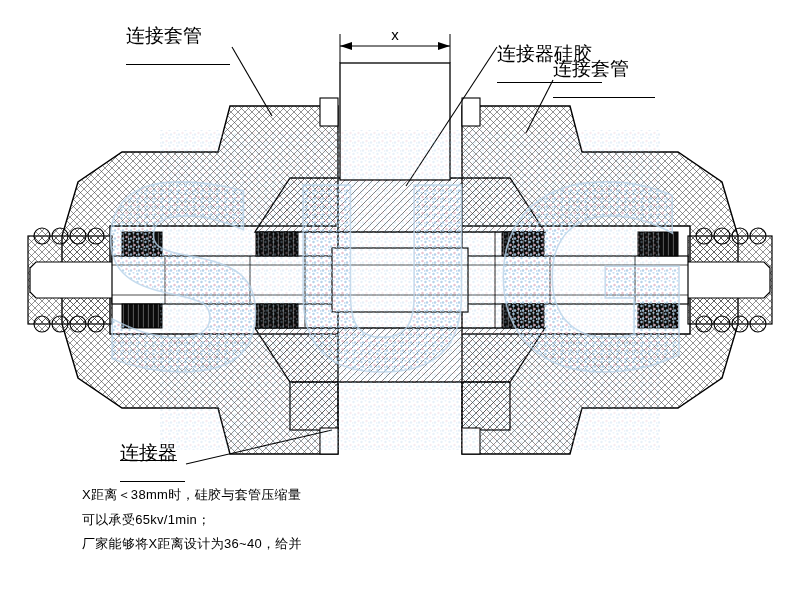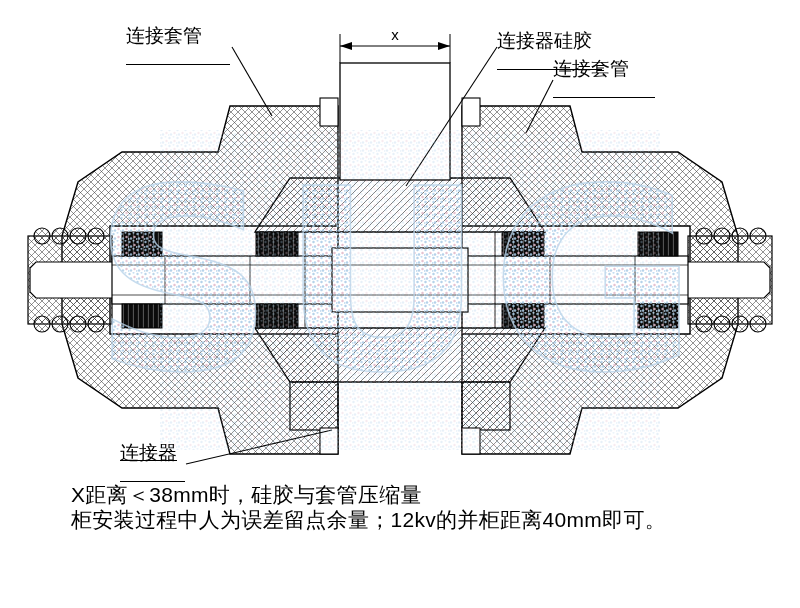--- a/index.html
+++ b/index.html
@@ -6,25 +6,25 @@
   .stage{
     position:relative;width:800px;height:608px;background:#fff;overflow:hidden;
     font-family:"Liberation Sans","DejaVu Sans",sans-serif;color:#000;
   }
   .stage svg{position:absolute;left:0;top:0;}
   .callout{
     position:absolute;font-size:19px;line-height:1.05;white-space:nowrap;
     border-bottom:1.6px solid #000;padding-bottom:18px;
   }
   .c1{left:126px;top:26px;padding-right:28px;}
-  .c2{left:497px;top:31px;padding-right:10px;}
+  .c2{left:497px;top:44px;padding-right:10px;}
   .c3{left:553px;top:59px;padding-right:26px;}
   .c4{left:120px;top:443px;padding-right:8px;text-decoration:underline;}
   .notes{
-    position:absolute;left:71px;top:483px;font-size:21px;line-height:24.5px;
+    position:absolute;left:82px;top:483px;font-size:13px;line-height:24.5px;
     letter-spacing:.3px;font-weight:500;white-space:nowrap;
   }
 </style>
 </head>
 <body>
 
 <div class="stage">
 
   <svg width="800" height="608" viewBox="0 0 800 608">
     <defs>
@@ -142,16 +142,17 @@
   </div>
   <div class="callout c3">
     <span>连接套管</span>
   </div>
   <div class="callout c4">
     <span>连接器</span>
   </div>
 
   <div class="notes">
     <div>X距离＜38mm时，硅胶与套管压缩量</div>
-    <div>柜安装过程中人为误差留点余量；12kv的并柜距离40mm即可。</div>
+    <div>可以承受65kv/1min；</div>
+    <div>厂家能够将X距离设计为36~40，给并</div>
   </div>
 
 </div>
 
 </body></html>

